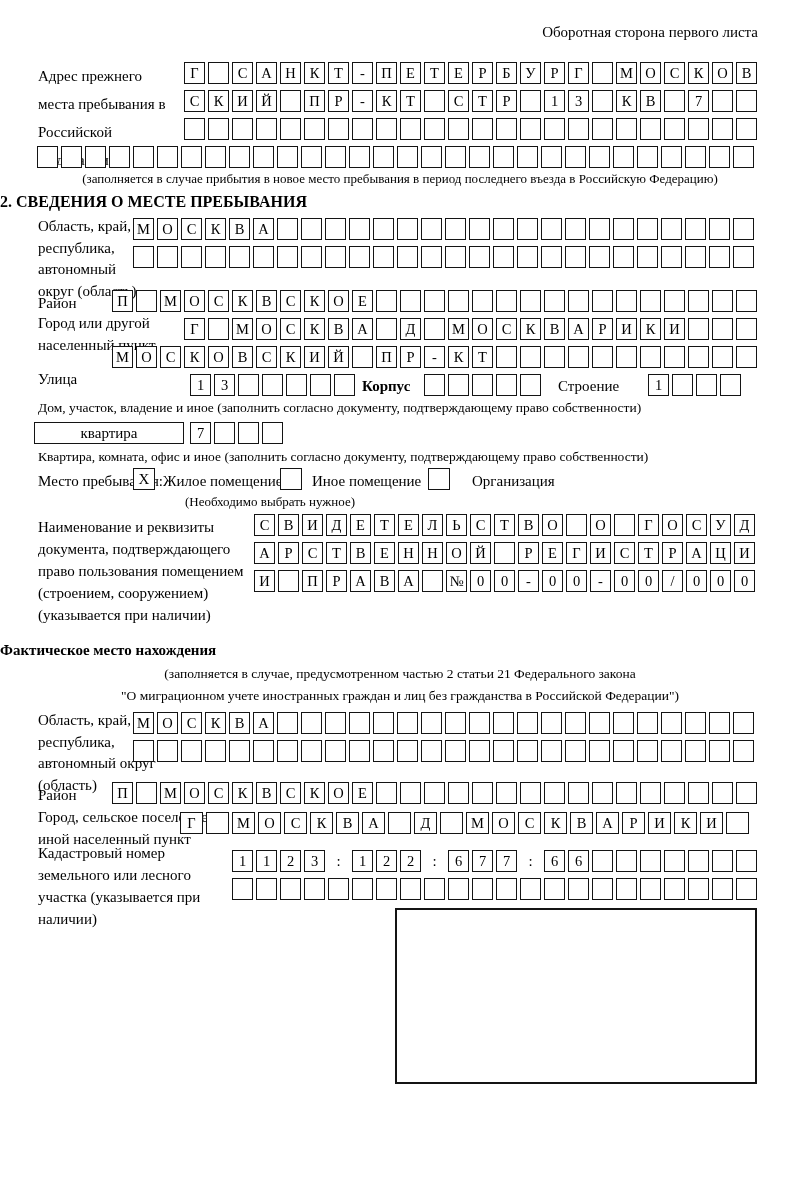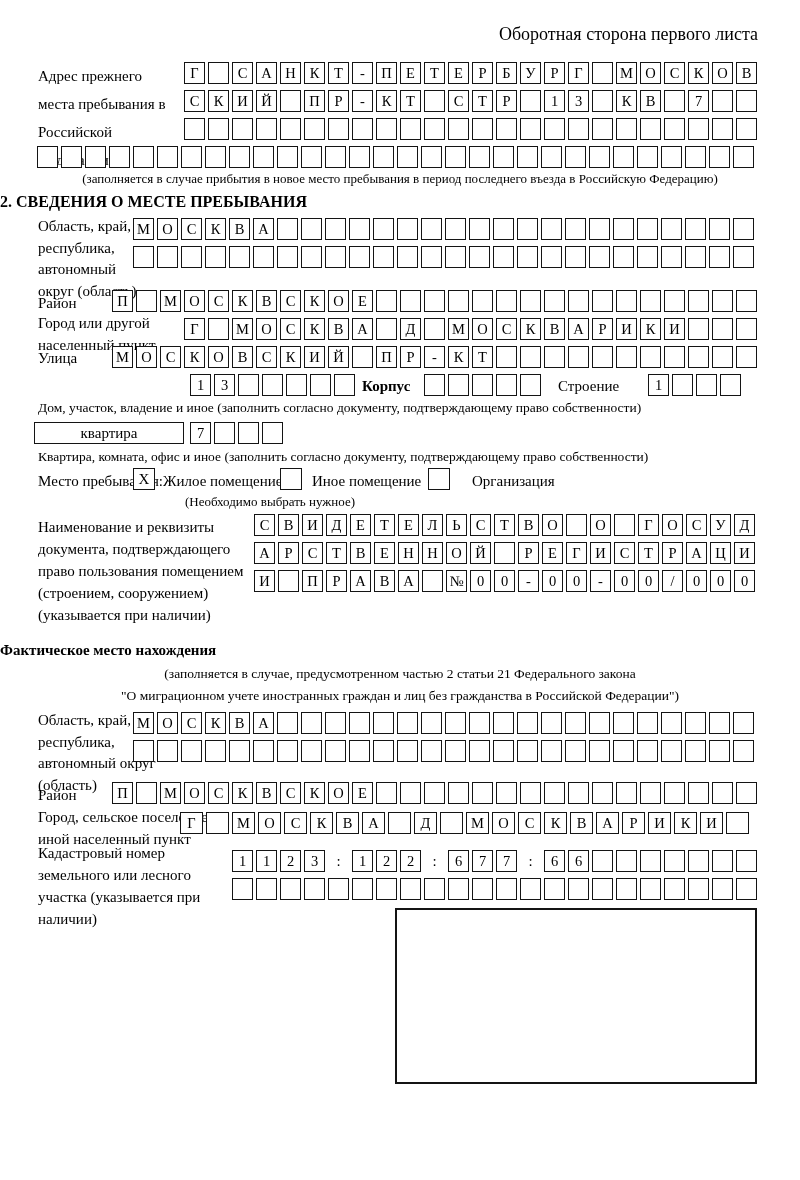--- a/index.html
+++ b/index.html
@@ -25,21 +25,21 @@
   .cellrow .cell.plain{border-color:transparent;font-size:15px;}
   .widebox{
     position:absolute;height:22px;box-sizing:border-box;border:1.6px solid #141414;
     display:flex;align-items:center;justify-content:center;font-size:15px;background:#fff;
   }
   .chk{
     position:absolute;width:22px;height:22px;box-sizing:border-box;border:1.6px solid #141414;
     display:flex;align-items:center;justify-content:center;font-size:15px;background:#fff;
   }
   .stampbox{position:absolute;box-sizing:border-box;border:2px solid #141414;background:#fff;}
-  .hdrnote{position:absolute;font-size:18px;}
+  .hdrnote{position:absolute;font-size:15px;}
 </style>
 </head>
 <body>
 
 <div class="page">
 
   <div class="hdrnote" style="top:24px;right:42px;">Оборотная сторона первого листа</div>
 
   <div class="lbl tall" style="left:38px;top:62px;width:128px;">Адрес прежнего места пребывания в Российской Федерации</div>
   <div class="cellrow" style="left:184px;top:62px;">
@@ -266,21 +266,21 @@
       <span class="cell">А</span>
       <span class="cell">Р</span>
       <span class="cell">И</span>
       <span class="cell">К</span>
       <span class="cell">И</span>
       <span class="cell"></span>
       <span class="cell"></span>
       <span class="cell"></span>
     </div>
 
-  <div class="lbl" style="left:38px;top:348px;text-align:center;">Улица</div>
+  <div class="lbl" style="left:38px;top:369px;text-align:center;">Улица</div>
   <div class="cellrow" style="left:112px;top:346px;">
       <span class="cell">М</span>
       <span class="cell">О</span>
       <span class="cell">С</span>
       <span class="cell">К</span>
       <span class="cell">О</span>
       <span class="cell">В</span>
       <span class="cell">С</span>
       <span class="cell">К</span>
       <span class="cell">И</span>

